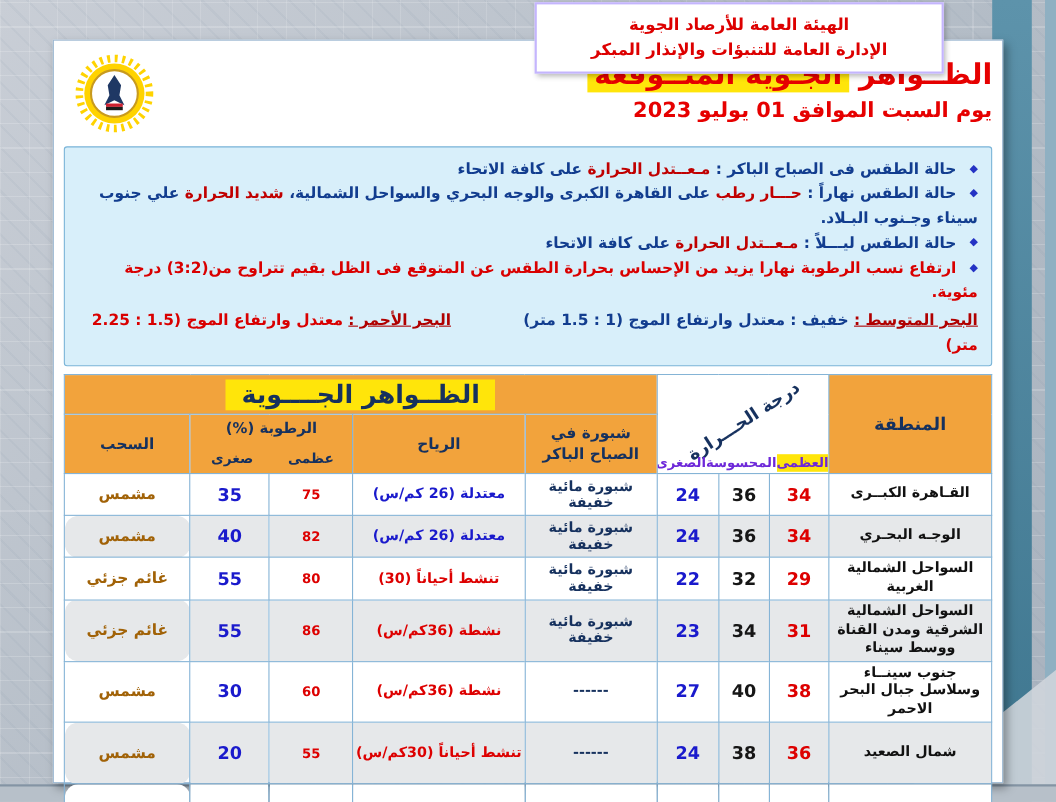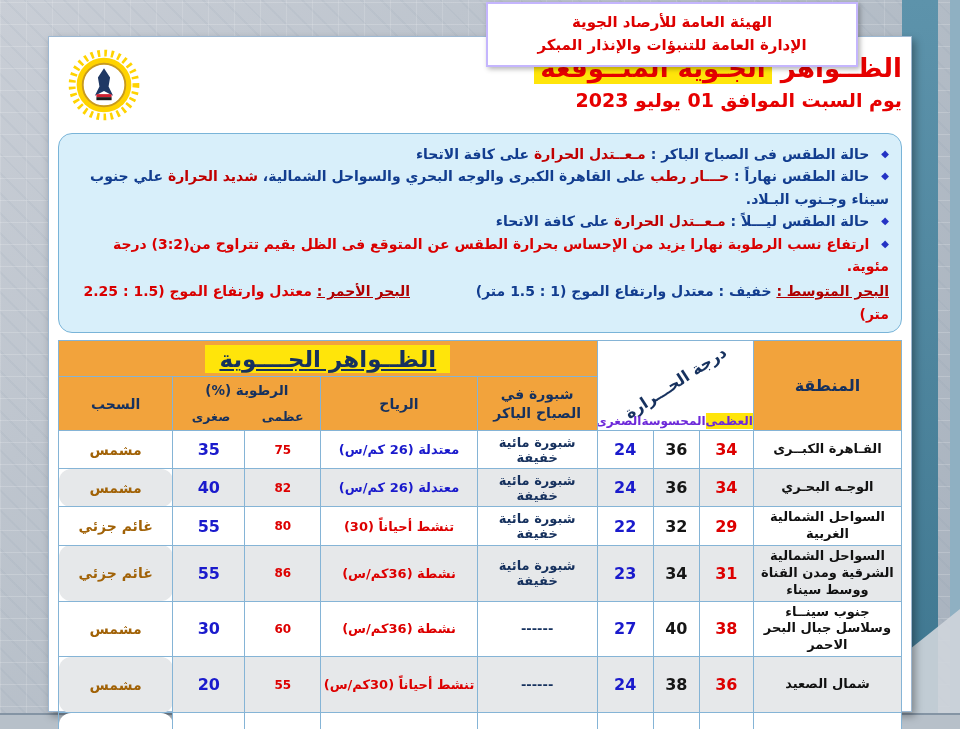--- a/index.html
+++ b/index.html
@@ -43,21 +43,21 @@
   
   .card-header { position:relative; height:88px; }
   .logo { position:absolute; left:8px; top:4px; width:76px; height:76px; }
   .titles { text-align:right; padding-top:10px; }
   .main-title { font-size:26px; font-weight:bold; color:#e60000; letter-spacing:0; }
   .main-title .hl { background:#ffe50a; padding:1px 6px; }
   .date-line { font-size:19px; font-weight:bold; color:#e60000; margin-top:6px; }
 
   
   .info-box {
-    background:#d8effa; border:1px solid #79b4d8; border-radius:14px;
+    background:#d8effa; border:1px solid #79b4d8; border-radius:3px;
     padding:9px 12px 7px 8px; margin-top:2px; min-height:152px;
   }
   .bullet { font-size:14px; font-weight:bold; color:#123d8f; line-height:1.6; text-align:right; }
   .bmark { color:#2433c4; font-size:10px; margin-left:7px; vertical-align:2px; }
   .blabel { color:#123d8f; }
   .bem { color:#c00000; }
   .brest { color:#123d8f; }
   .bullet-red { color:#d90000; }
   .sea-line { margin-top:3px; }
   .sea-label { color:#b00000; text-decoration:underline; }
@@ -70,21 +70,21 @@
     width:100%; border-collapse:collapse; table-layout:fixed; margin-top:7px;
     direction:rtl;
   }
   .weather th, .weather td {
     border:1px solid #85b4d6; text-align:center; vertical-align:middle; overflow:hidden;
   }
   .weather thead th { background:#f2a33c; color:#16315e; }
   .band-a { height:36px; }
   .band-b { height:54px; }
   .th-phenomena { font-size:23px; font-weight:bold; }
-  .th-phenomena .hl { background:#ffe50a; padding:1px 14px;text-decoration:underline; }
+  .th-phenomena .hl { background:#ffe50a; padding:1px 14px; }
   .th-region { font-size:16px; font-weight:bold; }
   .th-tempgroup { background:#ffffff !important; position:relative; }
   .temp-rot { transform:rotate(-33deg); color:#16315e; font-weight:bold; font-size:16px; margin-top:-6px; white-space:nowrap; }
   .temp-subs { position:absolute; bottom:1px; left:0; right:0; display:flex; }
   .temp-subs .sub { flex:1; font-size:12px; font-weight:bold; color:#6d28d9; padding:1px 0; }
   .temp-subs .sub-max { background:#ffe50a; }
   .th-sub { font-size:14px; font-weight:bold; line-height:1.3; padding:2px; }
   .th-humidity .hum-title { font-size:13.5px; }
   .hum-subs { display:flex; margin-top:10px; }
   .hum-subs span { flex:1; font-size:12.5px; }

